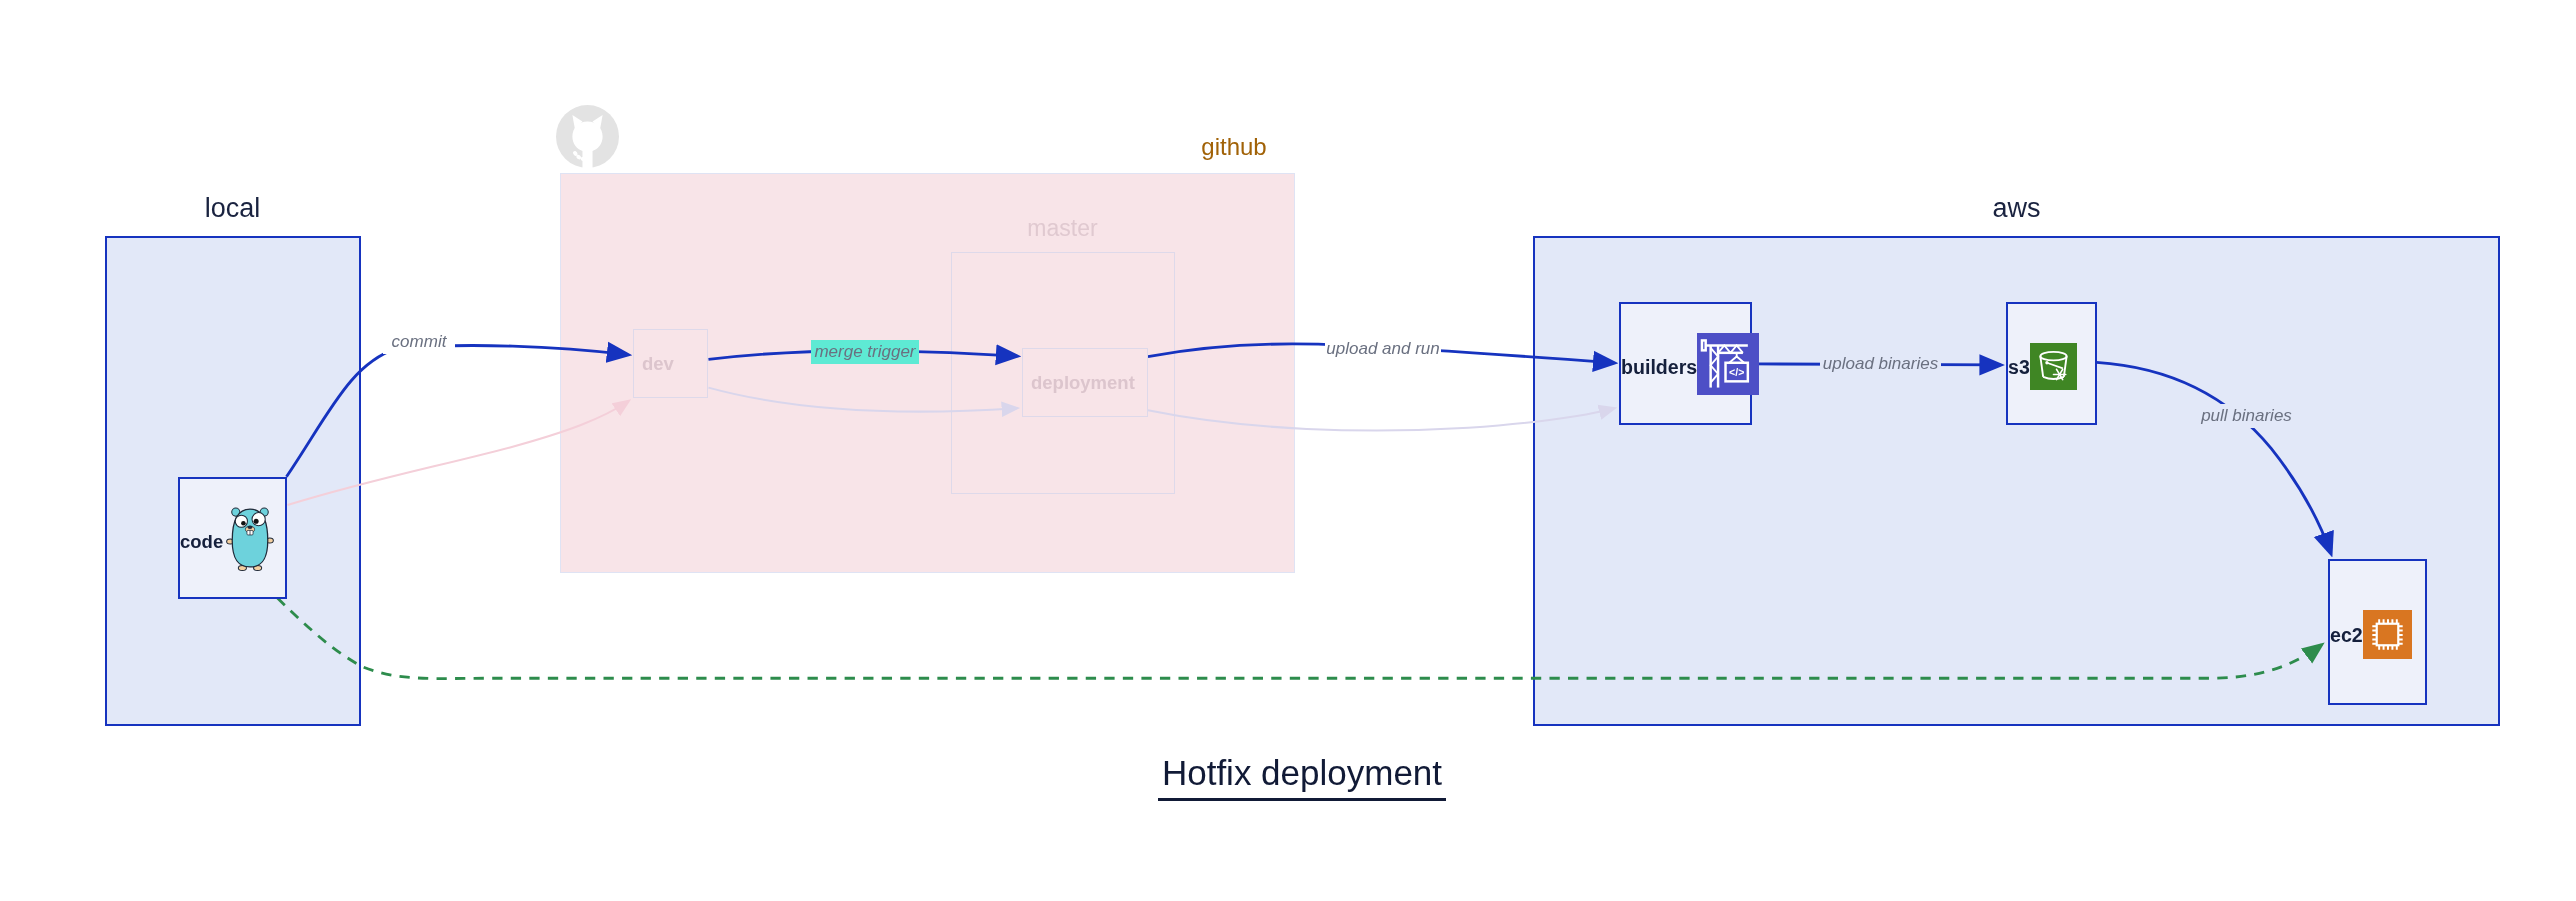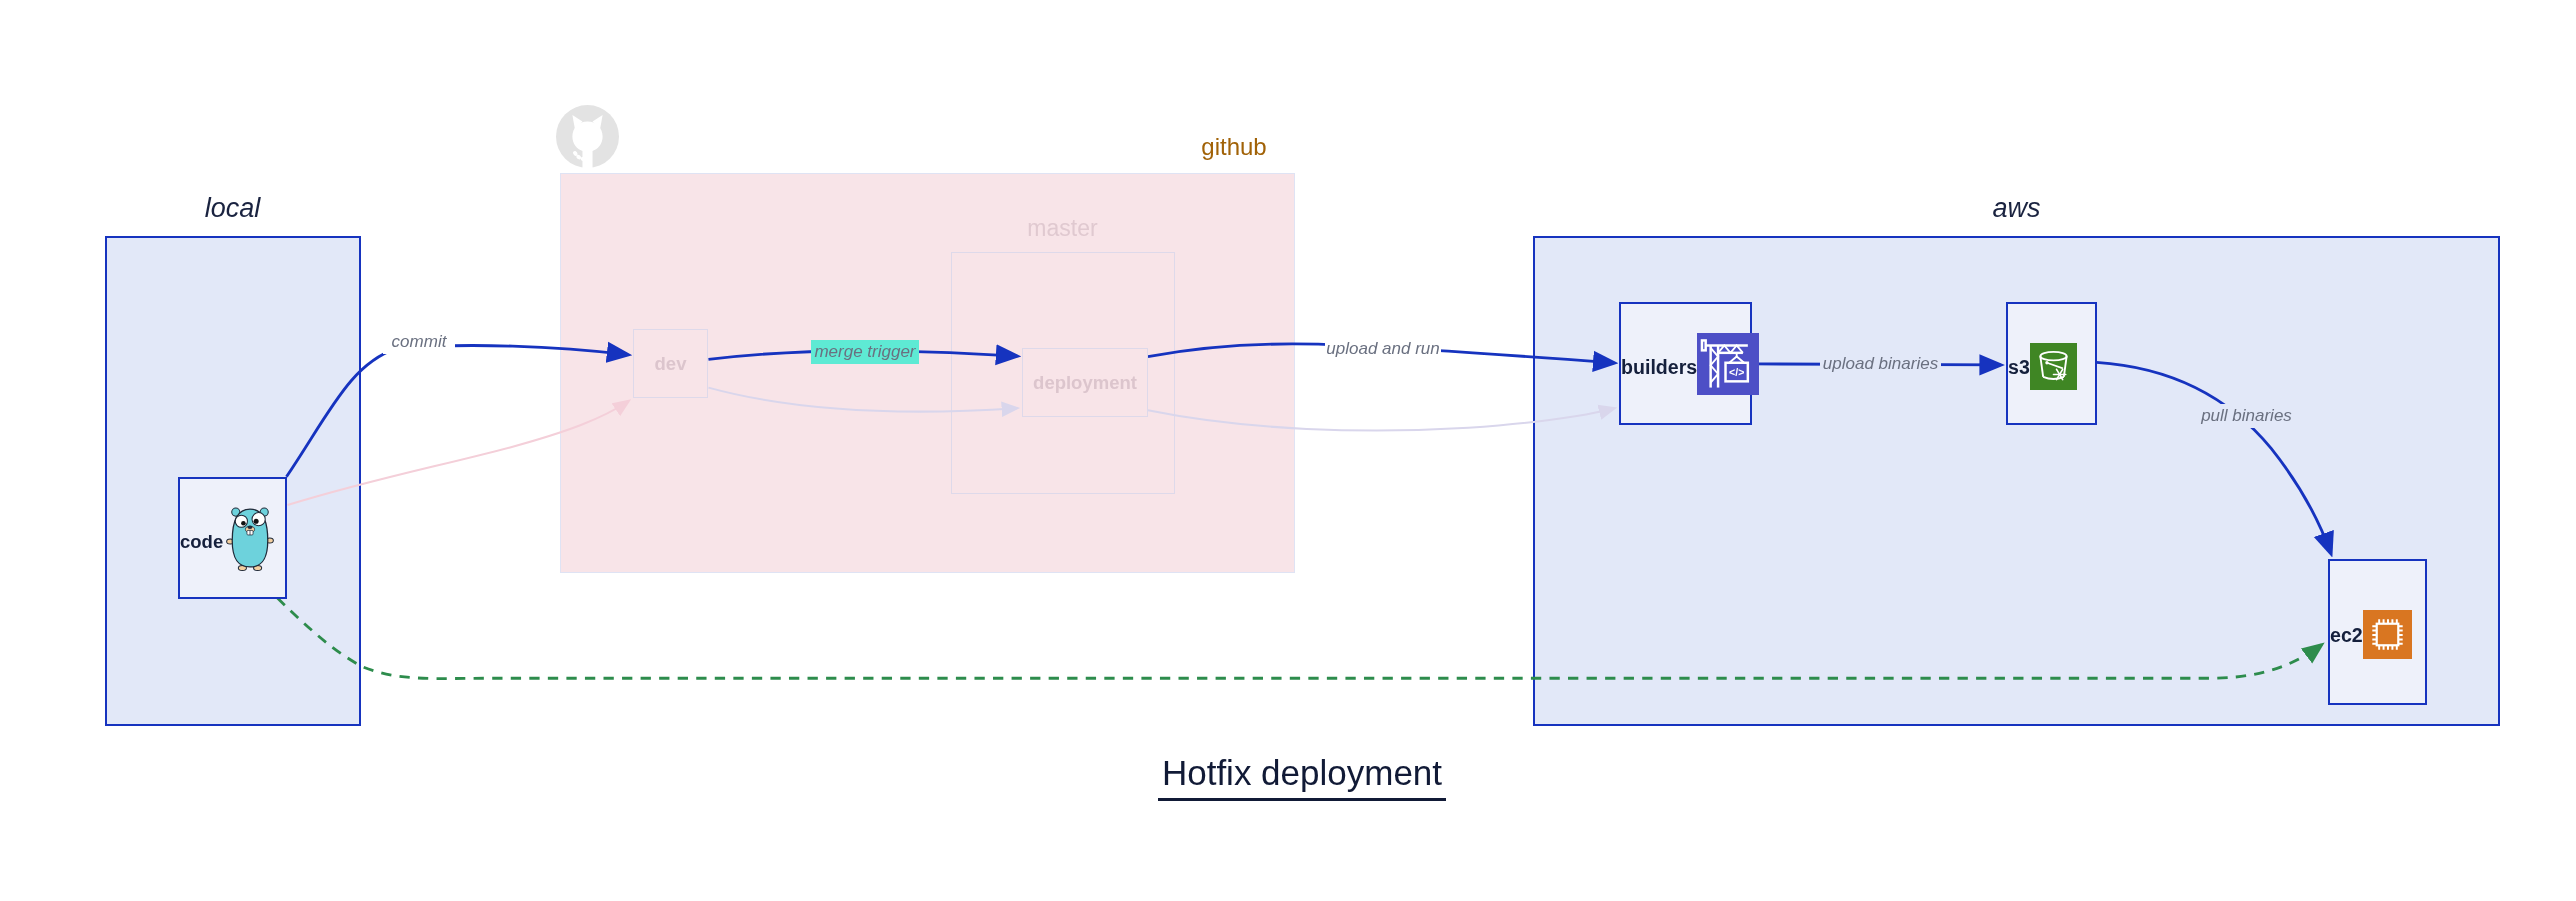--- a/index.html
+++ b/index.html
@@ -4,24 +4,24 @@
 <style>
   html,body{margin:0;padding:0;background:#ffffff;}
   .canvas{position:relative;width:2604px;height:902px;background:#ffffff;overflow:hidden;
           font-family:"Liberation Sans", sans-serif;}
   .container-box{position:absolute;box-sizing:border-box;}
   .box-local,.box-aws{border:2.6px solid #1633bf;background:#e2e8f8;}
   .box-github{border:1.5px solid #dfe3f4;background:#f8e4e8;}
   .box-master{border:1.5px solid #ded9ea;background:transparent;}
   .node{position:absolute;box-sizing:border-box;display:flex;flex-direction:row;align-items:center;}
   .node-strong{border:2.6px solid #1633bf;background:#eef1fa;}
-  .node-faded{border:1.5px solid #ded9ea;background:#f8e4e8;justify-content:center;}
+  .node-faded{border:1.5px solid #ded9ea;background:#f8e4e8;padding-left:8px;}
   .node-label{font-weight:bold;font-size:19.6px;color:#15203c;margin-top:7.2px;}
   .node-label-faded{font-weight:bold;font-size:18.5px;color:#dcc5cd;}
-  .outer-label{position:absolute;font-size:27px;color:#1a2340;text-align:center;font-style:italic;}
+  .outer-label{position:absolute;font-size:27px;color:#1a2340;text-align:center;}
   .outer-label-faded{position:absolute;font-size:24px;color:#a16207;text-align:center;}
   .master-label{position:absolute;font-size:23px;color:#e0c9d0;text-align:center;}
   .edge-label{position:absolute;font-style:italic;font-size:17px;color:#6a7080;
               text-align:center;line-height:24px;height:24px;}
   .edges-svg{position:absolute;left:0;top:0;pointer-events:none;}
   .icon-tile{position:absolute;}
   .title{position:absolute;left:0;top:753px;width:100%;text-align:center;}
   .title span{display:inline-block;font-size:35px;color:#111a36;
               border-bottom:3.6px solid #111a36;padding:0 4.1px 5.2px 4.1px;}
 </style>

